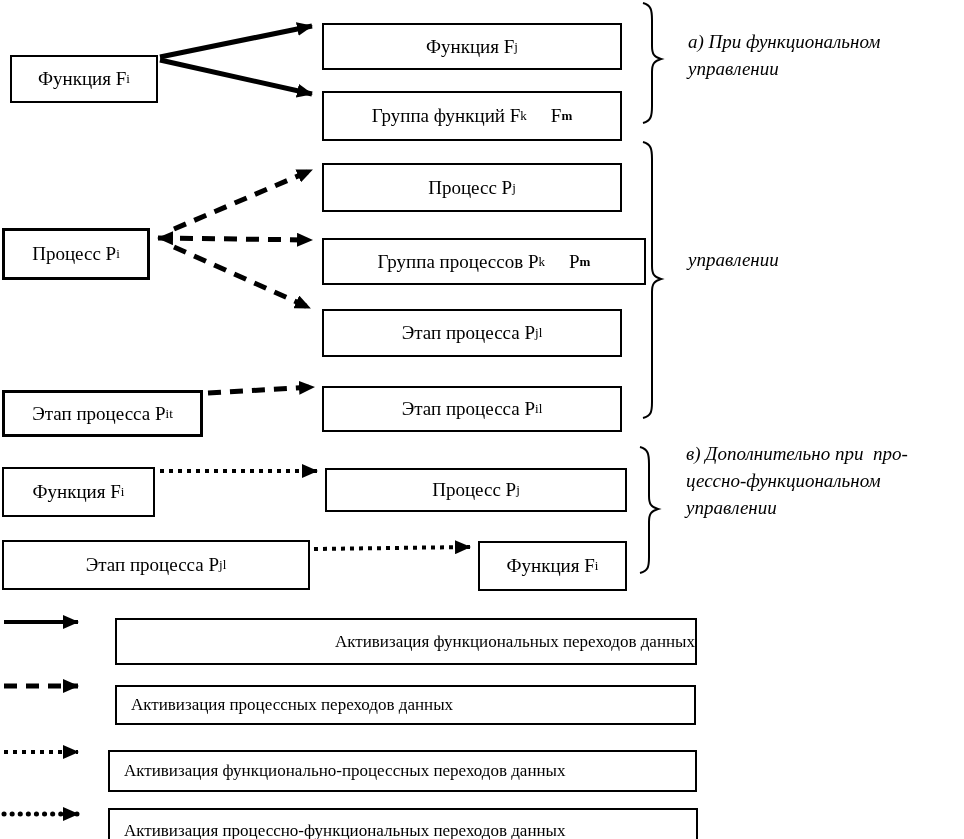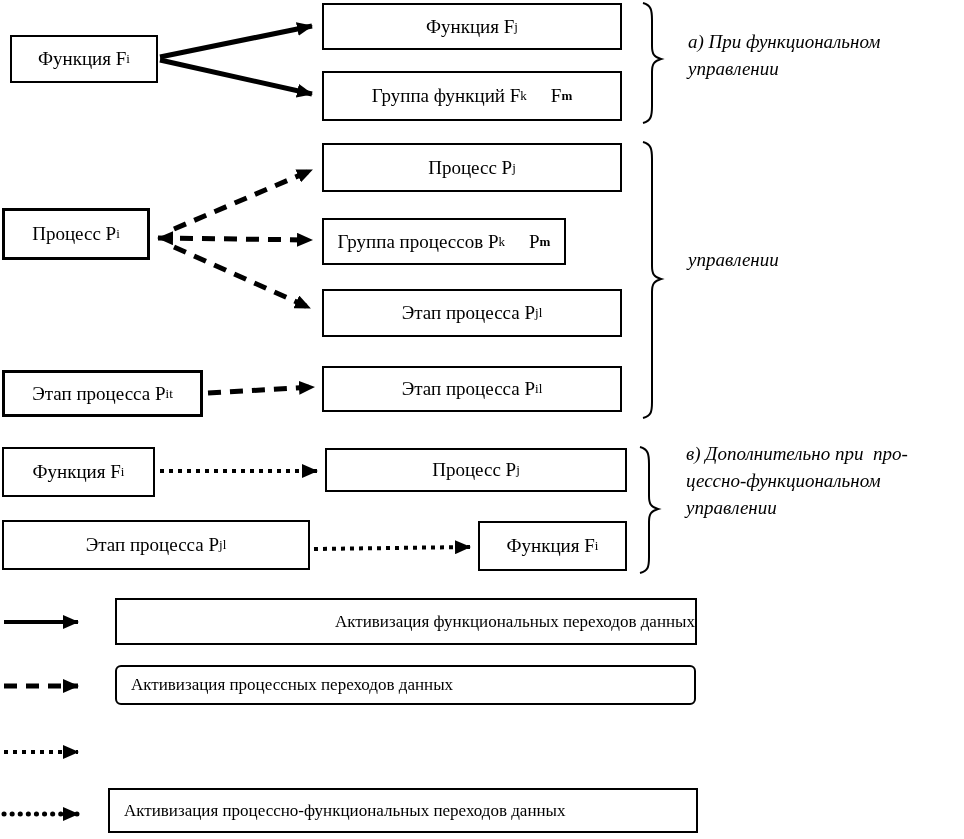--- a/index.html
+++ b/index.html
@@ -5,21 +5,21 @@
   html,body{margin:0;padding:0;background:#ffffff;}
   #canvas{
     position:relative;width:964px;height:839px;background:#ffffff;
     font-family:"Liberation Serif","DejaVu Serif",serif;color:#000;
     overflow:hidden;
   }
   #overlay{position:absolute;left:0;top:0;}
   .box{
     position:absolute;box-sizing:border-box;border:2px solid #000;background:#fff;
     display:flex;align-items:center;justify-content:center;
-    font-size:19px;white-space:nowrap;
+    font-size:19px;white-space:nowrap;margin-top:20px;
   }
   .box.thick{border-width:3px;}
   .box sub{font-size:13px;line-height:0;}
   .sub2{font-weight:bold;}
   .p2{margin-left:24px;}
   .legend-box{justify-content:flex-start;padding-left:14px;font-size:17px;}
   .brace-label{
     position:absolute;font-style:italic;font-size:19px;line-height:27px;
   }
   .brace-label div{white-space:pre;}
@@ -83,21 +83,21 @@
   </div>
 
   <div class="box thick" style="left:2px;top:208px;width:148px;height:52px;">
     <span>Процесс P</span>
       <sub>i</sub>
   </div>
   <div class="box" style="left:322px;top:143px;width:300px;height:49px;">
     <span>Процесс P</span>
       <sub>j</sub>
   </div>
-  <div class="box" style="left:322px;top:218px;width:244px;height:47px;">
+  <div class="box" style="left:322px;top:218px;width:324px;height:47px;">
     <span>Группа процессов P</span>
       <sub>k</sub>
       <span class="p2">P</span>
       <sub class="sub2">m</sub>
   </div>
   <div class="box" style="left:322px;top:289px;width:300px;height:48px;">
     <span>Этап процесса P</span>
       <sub>jl</sub>
   </div>
   <div class="box thick" style="left:2px;top:370px;width:201px;height:47px;">
@@ -135,20 +135,23 @@
   </div>
   <div class="brace-label" style="left:686px;top:440px;">
     <div>в) Дополнительно при  про-</div>
     <div>цессно-функциональном</div>
     <div>управлении</div>
   </div>
 
   <div class="box legend-box" style="left:115px;top:598px;width:582px;height:47px;justify-content:flex-end;">
     <span>Активизация функциональных переходов данных</span>
   </div>
-  <div class="box legend-box" style="left:115px;top:665px;width:581px;height:40px;border-radius:6px;">
+  <div class="box legend-box" style="left:115px;top:665px;width:581px;height:40px;">
     <span>Активизация процессных переходов данных</span>
+  </div>
+  <div class="box legend-box" style="left:108px;top:730px;width:589px;height:42px;">
+    <span>Активизация функционально-процессных переходов данных</span>
   </div>
   <div class="box legend-box" style="left:108px;top:788px;width:590px;height:45px;">
     <span>Активизация процессно-функциональных переходов данных</span>
   </div>
 
 </div>
 
 </body></html>

